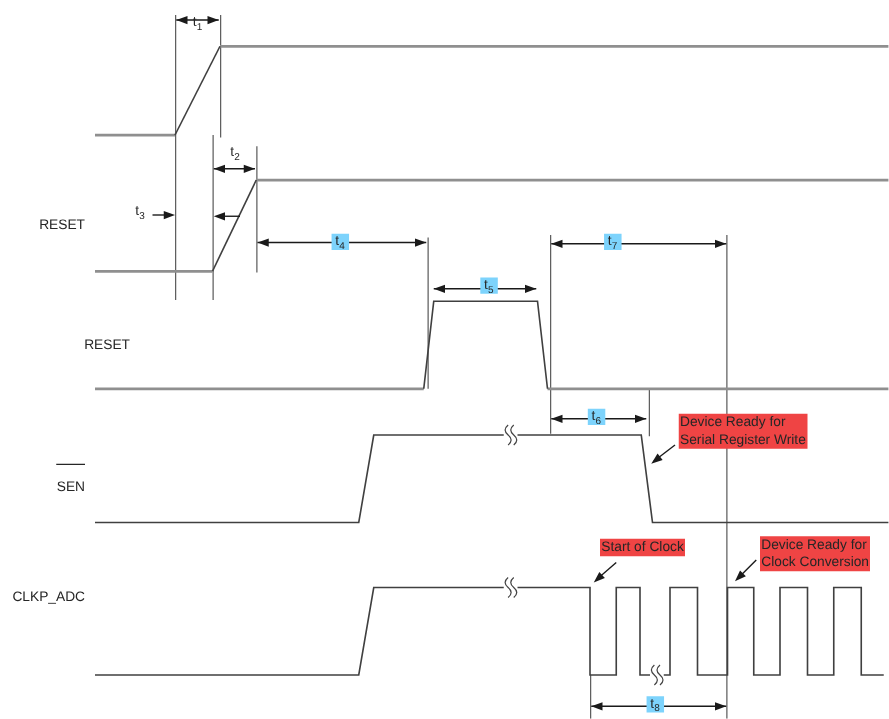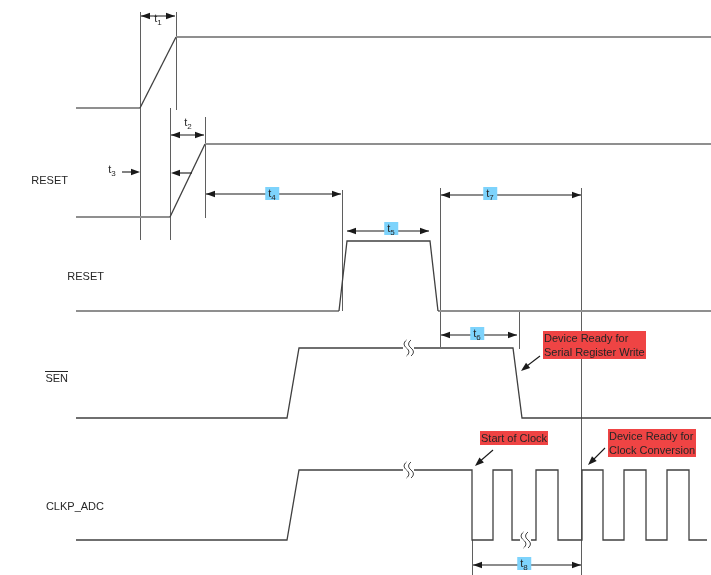--- a/index.html
+++ b/index.html
@@ -7,21 +7,21 @@
     position:relative;width:711px;height:575px;background:#fff;overflow:hidden;
     font-family:"Liberation Sans",sans-serif;color:#262626;
   }
   .stage svg{position:absolute;left:0;top:0;}
   .lbl{position:absolute;font-size:11px;line-height:13px;white-space:nowrap;}
   .sig{left:0;width:68px;text-align:right;}
   .tl{font-size:11px;transform:translateX(-50%);}
   .tl sub{font-size:8px;line-height:0;}
   .tl.bg{background:#7dd3fc;padding:0 3px;}
   .ann{line-height:14px;background:#ef4444;padding:0 1px;}
-  .ov{display:inline-block;border-top:1.2px solid #262626;padding-top:0;line-height:12px;}
+  .ov{display:inline-block;border-top:1.2px solid #262626;padding-top:12px;line-height:12px;}
   
   .rail{stroke:#8f8f8f;stroke-width:2.2;fill:none;}
   .wave{stroke:#404040;stroke-width:1.3;fill:none;}
   .meas{stroke:#5f5f5f;stroke-width:1;fill:none;}
   .dim{stroke:#1a1a1a;stroke-width:1.1;fill:none;}
   .dh{fill:#1a1a1a;stroke:none;}
   .brk{stroke:#444;stroke-width:1;fill:none;}
 </style>
 </head>
 <body>
@@ -139,21 +139,21 @@
       <g>
         <path class="dim" d="M605,448 L591,462"></path>
         <polygon class="dh" points="0,0 -9,-3.3 -9,3.3" transform="translate(588,465) rotate(135)"></polygon>
       </g>
     </g>
   </svg>
 
   <div class="lbl sig" style="top:174px;">RESET</div>
   <div class="lbl sig" style="top:270px;padding-left:36px;">RESET</div>
   <div class="lbl sig" style="top:371px;"><span class="ov">SEN</span></div>
-  <div class="lbl sig" style="top:500px;padding-left:36px;">CLKP_ADC</div>
+  <div class="lbl sig" style="top:472px;">CLKP_ADC</div>
 
   <div class="lbl tl" style="left:158px;top:12px;"><span>t</span><sub>1</sub></div>
   <div class="lbl tl" style="left:188px;top:116px;"><span>t</span><sub>2</sub></div>
   <div class="lbl tl" style="left:112px;top:163px;"><span>t</span><sub>3</sub></div>
   <div class="lbl tl bg" style="left:272px;top:187px;"><span>t</span><sub>4</sub></div>
   <div class="lbl tl bg" style="left:391px;top:222px;"><span>t</span><sub>5</sub></div>
   <div class="lbl tl bg" style="left:477px;top:327px;"><span>t</span><sub>6</sub></div>
   <div class="lbl tl bg" style="left:490px;top:187px;"><span>t</span><sub>7</sub></div>
   <div class="lbl tl bg" style="left:524px;top:557px;text-align:right;"><span>t</span><sub>8</sub></div>
 

